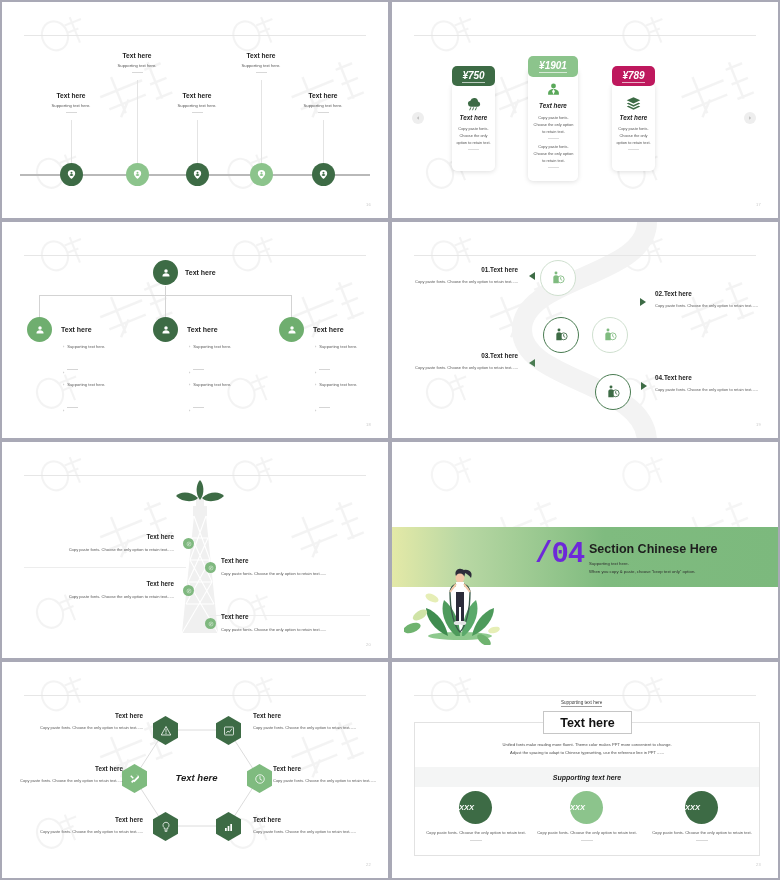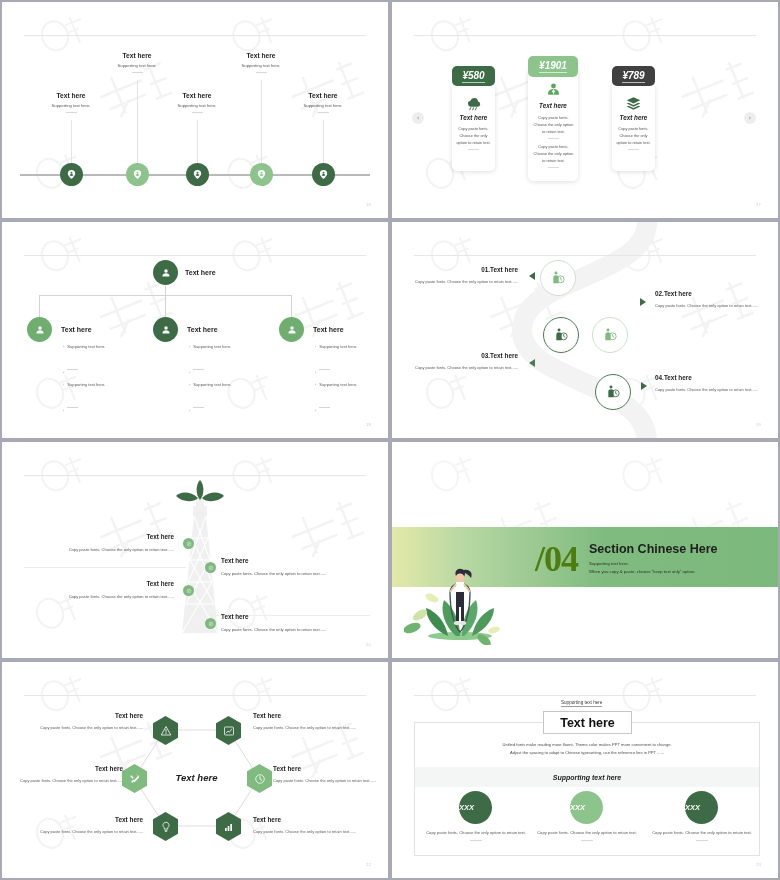--- a/index.html
+++ b/index.html
@@ -93,22 +93,22 @@
   .s5-dot { position:absolute; width:11px; height:11px; border-radius:50%;
             background:#7fb87f; display:flex; align-items:center; justify-content:center; }
   .s5-dot svg { width:6px; height:6px; fill:#fff; }
   .s5-h { position:absolute; font-size:6.3px; font-weight:bold; color:#1c1c1c; }
   .s5-p { position:absolute; font-size:4.1px; color:#575757; }
   .s5-rule { position:absolute; height:1px; background:#ededed; }
 
   
   .s6-band { position:absolute; left:0; right:0;
              background:linear-gradient(90deg,#e4e9a7 0%,#b9d8a4 18%,#7fbb7f 55%,#7cb97d 100%); }
-  .s6-num { position:absolute; font-size:36px; font-weight:bold; color:#4d7c0f;
-            font-family:Liberation Serif, serif; letter-spacing:-1px; }
+  .s6-num { position:absolute; font-size:29px; font-weight:bold; color:#6d28d9;
+            font-family:Liberation Mono, monospace; letter-spacing:-1px; }
   .s6-h { position:absolute; font-size:12.5px; font-weight:bold; color:#1e1e1e; }
   .s6-p { position:absolute; font-size:4.3px; color:#2e2e2e; line-height:1.95; }
 
   
   .hex { position:absolute; width:25px; height:29px;
          clip-path:polygon(50% 0%,100% 25%,100% 75%,50% 100%,0% 75%,0% 25%);
          display:flex; align-items:center; justify-content:center; }
   .hex svg { width:12px; height:12px; fill:#fff; }
   .s7-h { position:absolute; font-size:6.4px; font-weight:bold; color:#1c1c1c; }
   .s7-p { position:absolute; font-size:4px; color:#5b5b5b; line-height:1.8; }
@@ -263,21 +263,21 @@
             </g>
       </g>
         </svg>
     </div>
     <div class="inner">
       <div class="hrule"></div>
 
       <div class="s2-card" style="left:60px; top:80px; width:42px; height:0;"></div>
       <div class="s2-card" style="left:60px; top:81px; width:43px; height:88px;"></div>
       <div class="s2-head" style="left:60px; top:64px; width:43px; height:20px; background:#3d6b45;">
-        <span>¥580</span>
+        <span>¥750</span>
       </div>
       <div class="s2-ico" style="top:93px; left:60px; width:43px;">
         <svg viewBox="0 0 24 24" fill="#3d6b45">
             <path d="M18.5 9.2A5.6 5.6 0 007.6 8 4.3 4.3 0 008 16.5h10.2a3.7 3.7 0 00.3-7.3z"></path>
             <path d="M8 18l-1.2 3M12 18l-1.2 3M16 18l-1.2 3" stroke="#3d6b45" stroke-width="1.4" stroke-linecap="round"></path>
           </svg>
       </div>
       <div class="s2-lbl" style="top:112px; left:60px; width:43px;">Text here</div>
       <div class="s2-p" style="left:62px; top:124px; width:39px;">
         <div>Copy paste fonts. Choose the only option to retain text.</div>
@@ -299,21 +299,21 @@
       <div class="s2-p" style="left:140px; top:113px; width:43px;">
         <div>Copy paste fonts. Choose the only option to retain text.</div>
         <div class="s2-dash"></div>
       </div>
       <div class="s2-p" style="left:140px; top:142px; width:43px;">
         <div>Copy paste fonts. Choose the only option to retain text.</div>
         <div class="s2-dash"></div>
       </div>
 
       <div class="s2-card" style="left:220px; top:81px; width:43px; height:88px;"></div>
-      <div class="s2-head" style="left:220px; top:64px; width:43px; height:20px; background:#404040;">
+      <div class="s2-head" style="left:220px; top:64px; width:43px; height:20px; background:#be185d;">
         <span>¥789</span>
       </div>
       <div class="s2-ico" style="top:93px; left:220px; width:43px;">
         <svg viewBox="0 0 24 24" fill="#3d6b45">
             <path d="M12 3L2.5 7.5 12 12l9.5-4.5z"></path>
             <path d="M2.5 12L12 16.5 21.5 12 19 10.8 12 14 5 10.8z"></path>
             <path d="M2.5 16.2L12 20.7l9.5-4.5-2.5-1.2L12 18.2 5 15z"></path>
           </svg>
       </div>
       <div class="s2-lbl" style="top:112px; left:220px; width:43px;">Text here</div>

